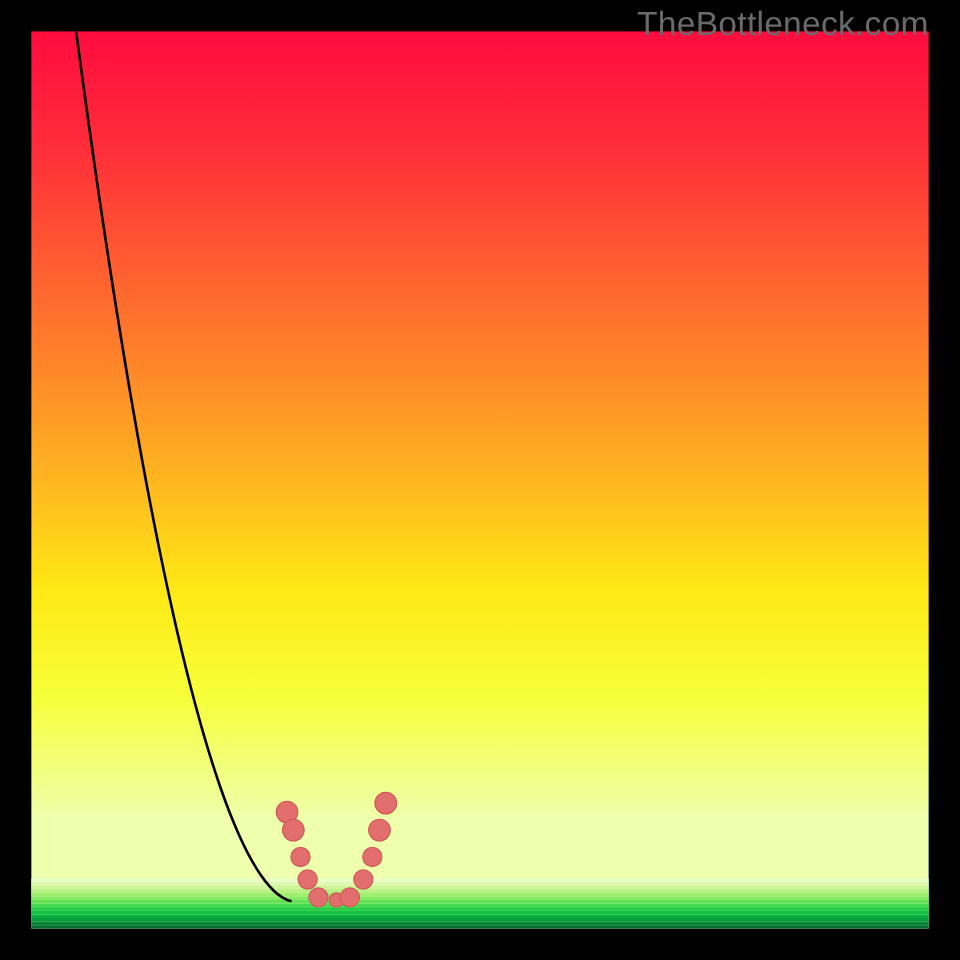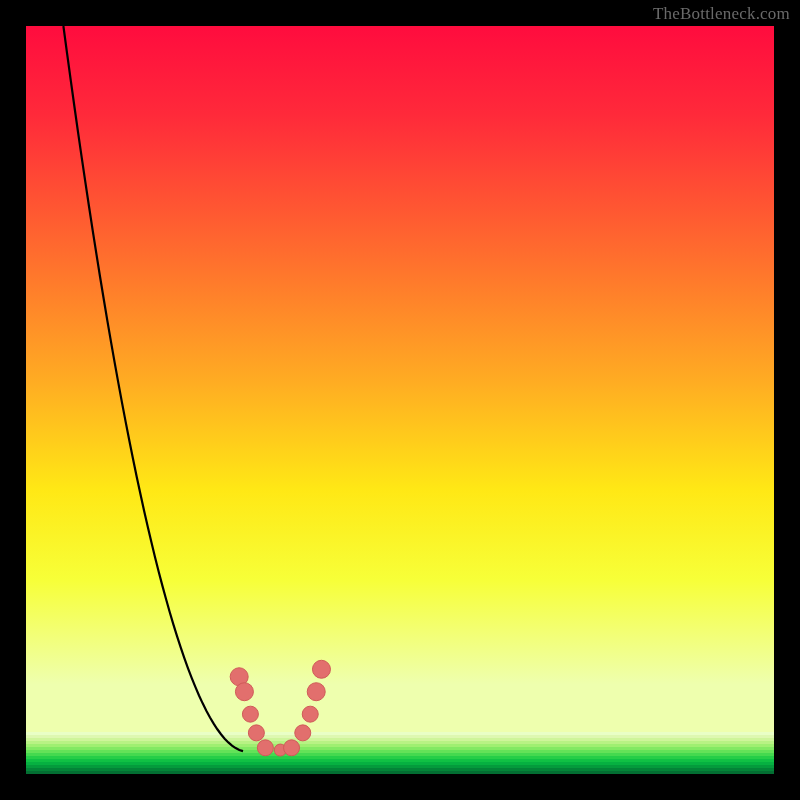--- a/index.html
+++ b/index.html
@@ -7,27 +7,26 @@
     padding: 0;
     width: 800px;
     height: 800px;
     background: #000000;
     overflow: hidden;
     font-family: Arial, Helvetica, sans-serif;
   }
   .attribution {
     position: absolute;
     top: 4px;
-    right: 10px;
-    font-size: 17px;
+    right: 26px;
+    font-size: 28px;
     font-weight: 500;
     color: #6a6a6a;
     letter-spacing: 0.2px;
     z-index: 20;
-    font-family: Liberation Serif, serif;
   }
   .frame {
     position: absolute;
     top: 26px;
     left: 26px;
     width: 748px;
     height: 748px;
     overflow: hidden;
     z-index: 1;
   }

